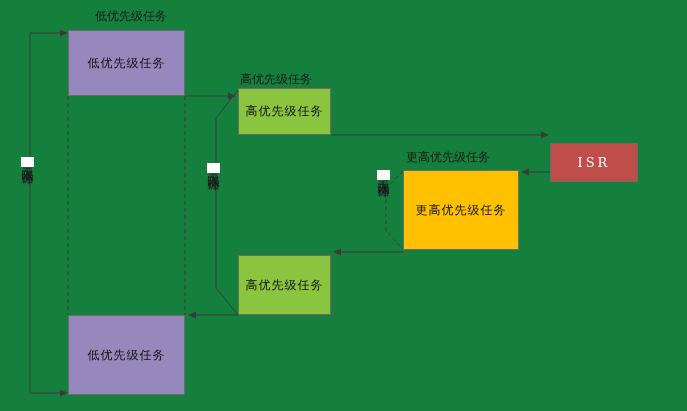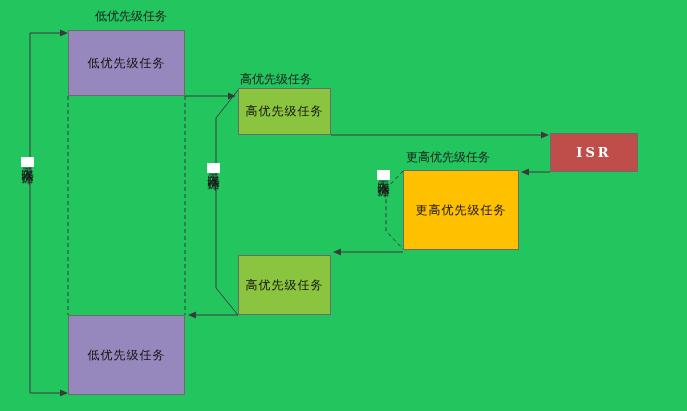--- a/index.html
+++ b/index.html
@@ -1,19 +1,19 @@
 <!DOCTYPE html>
 <html><head>
 <meta charset="utf-8">
 <style>
   html,body{margin:0;padding:0;background:#ffffff;}
   #stage{
     position:relative;
     width:687px;height:411px;
-    background:#22c55e;
+    background:#15803d;
     font-family:"DejaVu Serif","Liberation Serif",serif;
     overflow:hidden;
   }
   .box{
     position:absolute;
     display:flex;align-items:center;justify-content:center;
     box-sizing:border-box;
     border:1px solid #6b6b6b;
     font-size:12px;color:#111;
     text-align:center;
@@ -108,21 +108,21 @@
   <div class="caption" style="left:406px;top:149px;">更高优先级任务</div>
 
   <div class="vloop" style="left:21px;top:157px;">无限循环</div>
   <div class="vloop" style="left:207px;top:163px;">无限循环</div>
   <div class="vloop" style="left:377px;top:170px;">无限循环</div>
 
   <div class="box box-purple" style="left:68px;top:30px;width:117px;height:66px;">低优先级任务</div>
 
   <div class="box box-green" style="left:238px;top:88px;width:93px;height:47px;">高优先级任务</div>
 
-  <div class="box box-red" style="left:550px;top:133px;width:88px;height:39px;font-weight:bold;">ISR</div>
+  <div class="box box-red" style="left:550px;top:143px;width:88px;height:39px;">ISR</div>
 
   <div class="box box-orange" style="left:403px;top:170px;width:116px;height:80px;">更高优先级任务</div>
 
   <div class="box box-green" style="left:238px;top:255px;width:93px;height:60px;">高优先级任务</div>
 
   <div class="box box-purple" style="left:68px;top:315px;width:117px;height:80px;">低优先级任务</div>
 
 </div>
 
 </body></html>

